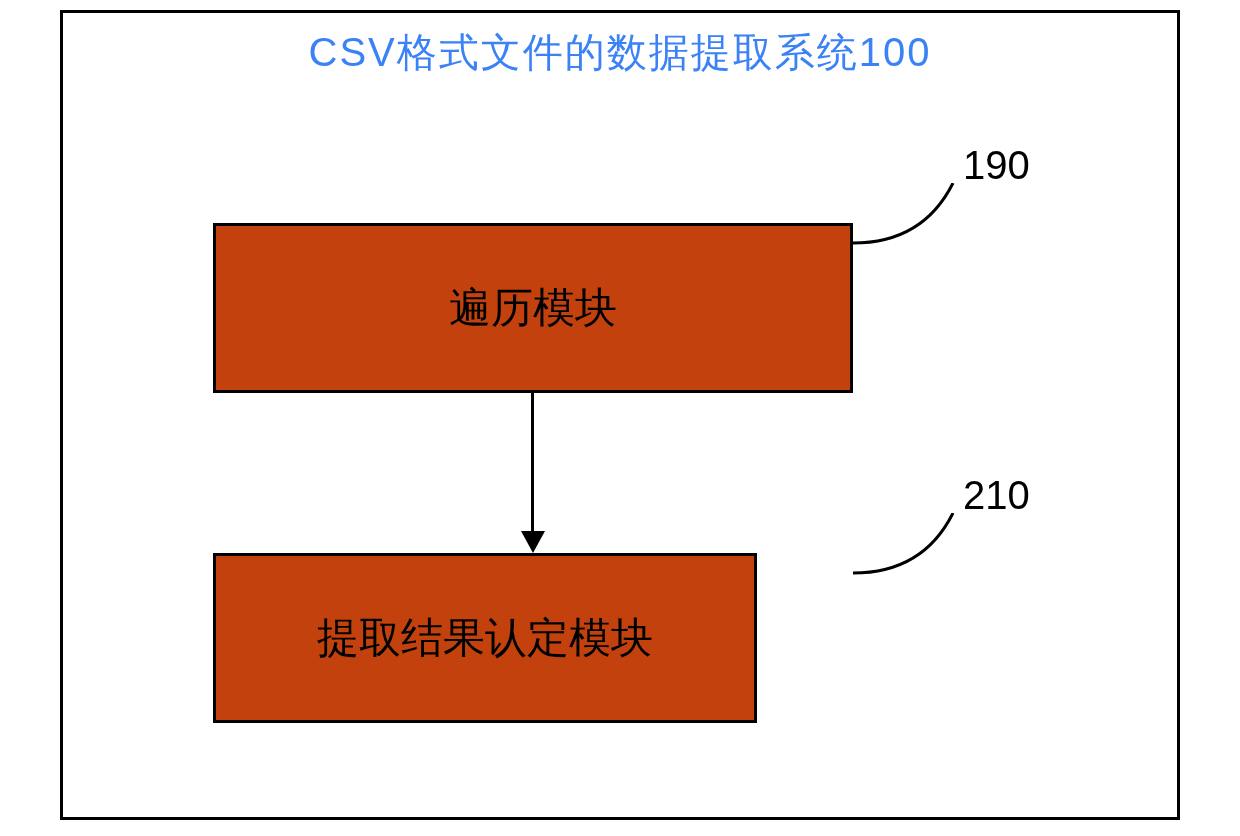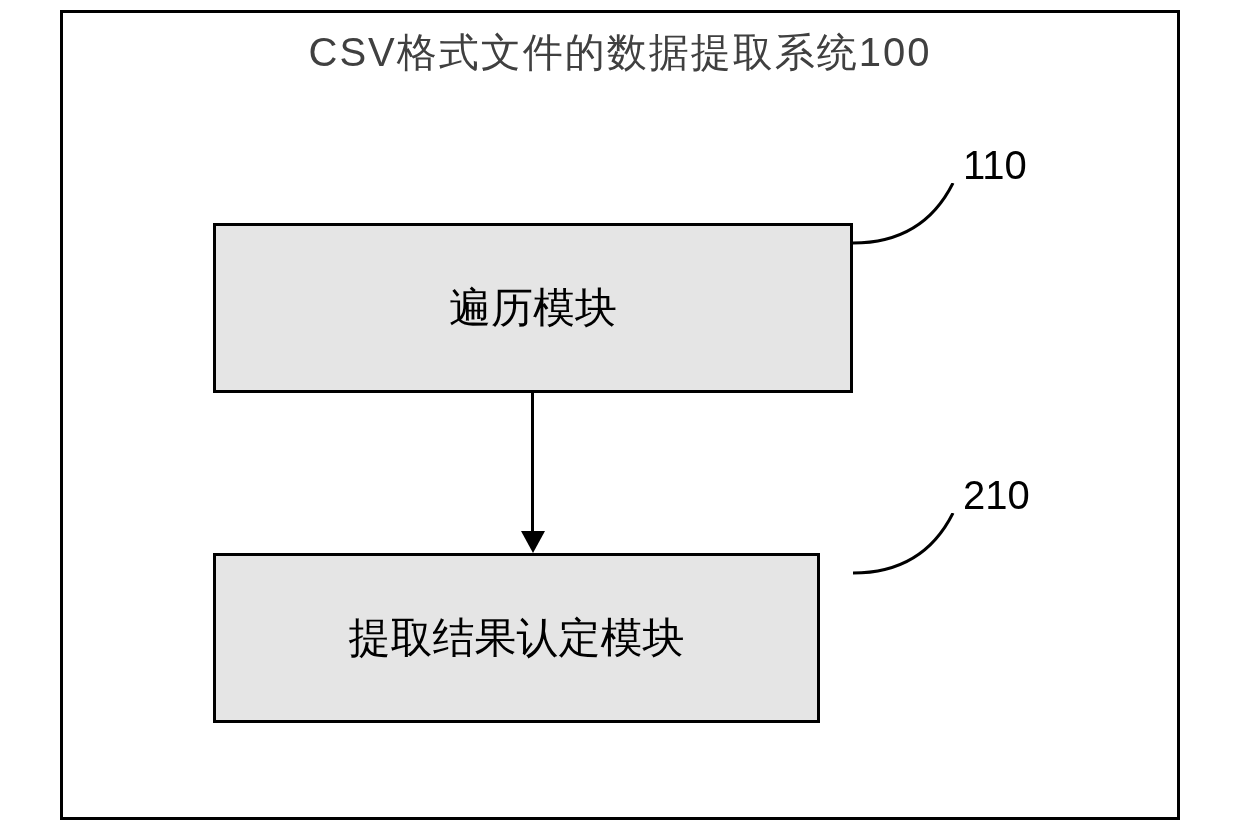--- a/index.html
+++ b/index.html
@@ -22,43 +22,43 @@
       height: 810px;
       border: 3px solid #000000;
     }
     .title {
       position: absolute;
       top: 12px;
       left: 0;
       right: 0;
       text-align: center;
       font-size: 40px;
-      color: #404040;
+      color: #3b82f6;
       letter-spacing: 2px;
     }
     .box {
       position: absolute;
       border: 3px solid #000000;
-      background: #e5e5e5;
+      background: #c2410c;
       display: flex;
       align-items: center;
       justify-content: center;
       font-size: 42px;
       color: #000000;
     }
     .box1 {
       left: 150px;
       top: 210px;
       width: 640px;
       height: 170px;
     }
     .box2 {
       left: 150px;
       top: 540px;
-      width: 607px;
+      width: 544px;
       height: 170px;
     }
     .arrow-line {
       position: absolute;
       left: 468px;
       top: 380px;
       width: 3px;
       height: 140px;
       background: #000000;
     }
@@ -108,21 +108,21 @@
 <div class="outer-frame">
   <div class="title">CSV格式文件的数据提取系统100</div>
 
   <div class="box box1">
     <span>遍历模块</span>
   </div>
 
   <svg class="curve curve1" viewBox="0 0 120 80">
     <path d="M 0 60 Q 70 60 100 0" stroke="#000000" stroke-width="3" fill="none"></path>
   </svg>
-  <div class="label label1">110</div>
+  <div class="label label1">190</div>
 
   <div class="arrow-line"></div>
   <div class="arrow-head"></div>
 
   <div class="box box2">
     <span>提取结果认定模块</span>
   </div>
 
   <svg class="curve curve2" viewBox="0 0 120 80">
     <path d="M 0 60 Q 70 60 100 0" stroke="#000000" stroke-width="3" fill="none"></path>

